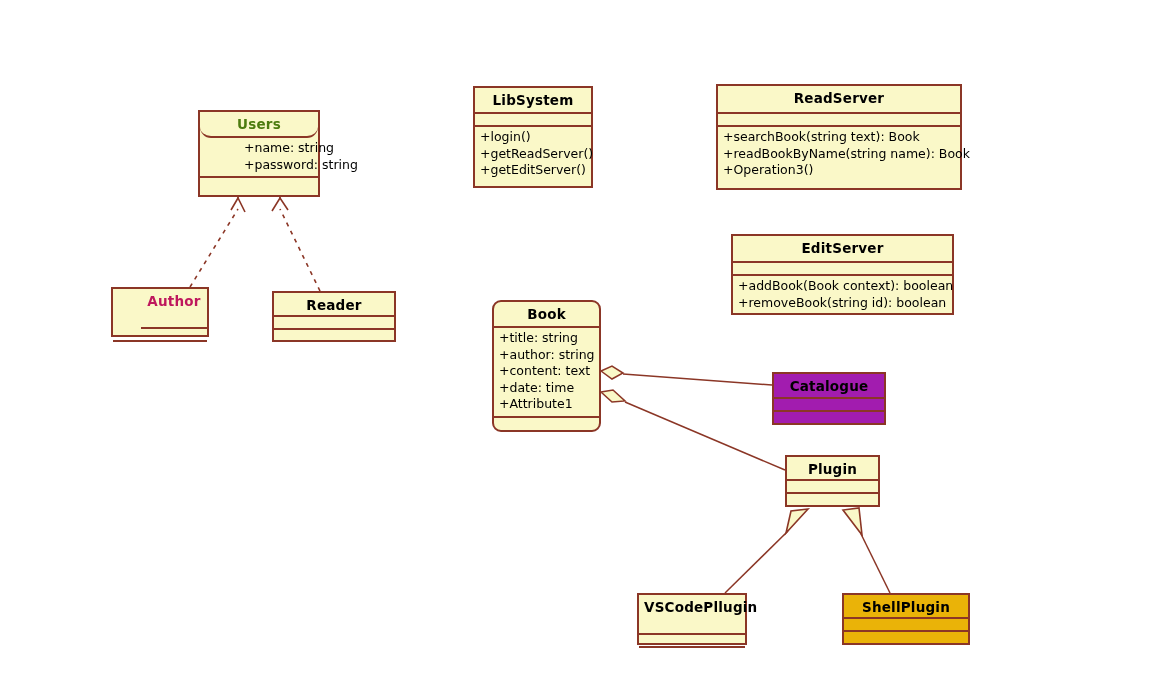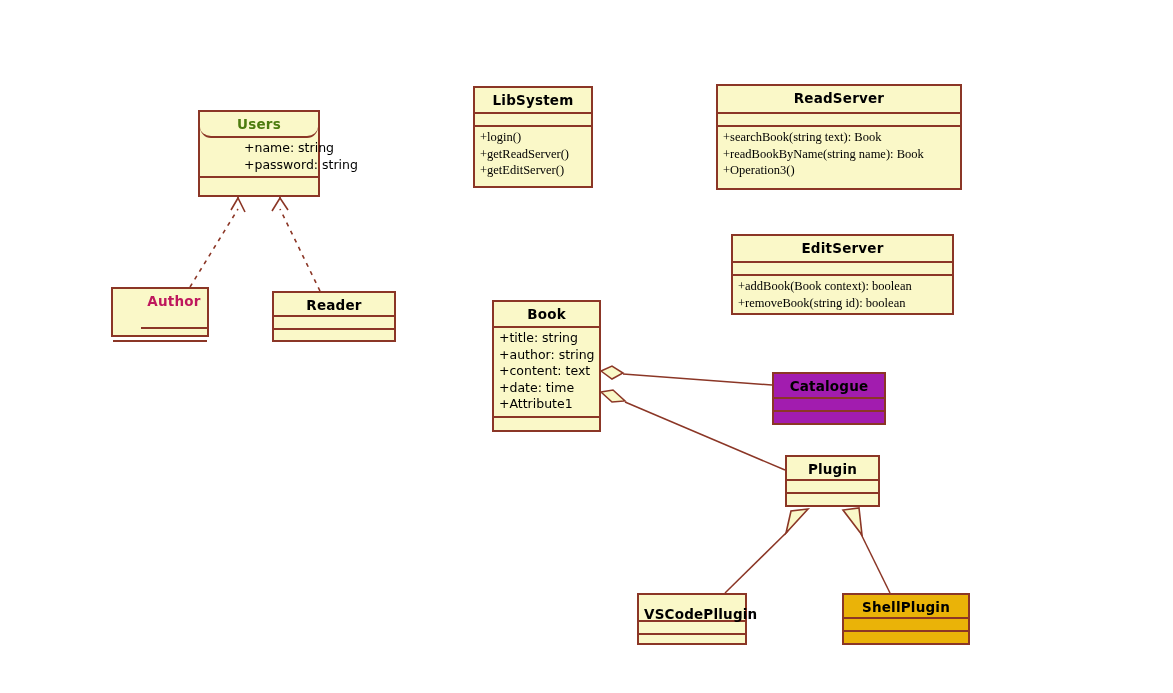--- a/index.html
+++ b/index.html
@@ -33,21 +33,20 @@
     border: 2px solid #8b3626;
     z-index: 5;
   }
   .compartment {
     box-sizing: border-box;
     border-bottom: 2px solid #8b3626;
     padding: 2px 5px 3px 5px;
   }
   .compartment.last {
     border-bottom: none;
-    font-family: Liberation Serif, serif;
   }
   .name-compartment {
     text-align: center;
     font-weight: bold;
     font-size: 13.5px;
     color: #000000;
     letter-spacing: 0.2px;
     padding-top: 4px;
     padding-bottom: 5px;
   }
@@ -150,21 +149,21 @@
 
   <div class="uml-class" id="cls-editserver" style="left: 731px; top: 234px; width: 223px; height: 81px; background: rgb(250, 248, 200); border-color: rgb(139, 54, 38);">
     <div class="compartment name-compartment" style="height: 27px; border-bottom-color: rgb(139, 54, 38); color: rgb(0, 0, 0);">EditServer</div>
     <div class="compartment members empty-slot" style="border-bottom-color: rgb(139, 54, 38); color: rgb(0, 0, 0);"></div>
     <div class="compartment members last" style="border-bottom-color: rgb(139, 54, 38); color: rgb(0, 0, 0);">
       <span class="member-line">+addBook(Book context): boolean</span>
       <span class="member-line">+removeBook(string id): boolean</span>
     </div>
   </div>
 
-  <div class="uml-class" id="cls-book" style="left: 492px; top: 300px; width: 109px; height: 132px; background: rgb(250, 248, 200); border-color: rgb(139, 54, 38);">
+  <div class="uml-class" id="cls-book" style="left: 492px; top: 300px; width: 109px; height: 132px; background: rgb(250, 248, 200); border-color: rgb(139, 54, 38); border-radius: 9px;">
     <div class="compartment name-compartment" style="height: 26px; border-bottom-color: rgb(139, 54, 38); color: rgb(0, 0, 0);">Book</div>
     <div class="compartment members" style="border-bottom-color: rgb(139, 54, 38); color: rgb(0, 0, 0);">
       <span class="member-line">+title: string</span>
       <span class="member-line">+author: string</span>
       <span class="member-line">+content: text</span>
       <span class="member-line">+date: time</span>
       <span class="member-line">+Attribute1</span>
     </div>
     <div class="compartment members empty-slot last" style="border-bottom-color: rgb(139, 54, 38); color: rgb(0, 0, 0);"></div>
   </div>
@@ -175,21 +174,21 @@
     <div class="compartment members empty-slot last" style="border-bottom-color: rgb(139, 54, 38); color: rgb(0, 0, 0);"></div>
   </div>
 
   <div class="uml-class" id="cls-plugin" style="left: 785px; top: 455px; width: 95px; height: 52px; background: rgb(250, 248, 200); border-color: rgb(139, 54, 38);">
     <div class="compartment name-compartment" style="height: 24px; border-bottom-color: rgb(139, 54, 38); color: rgb(0, 0, 0);">Plugin</div>
     <div class="compartment members empty-slot" style="border-bottom-color: rgb(139, 54, 38); color: rgb(0, 0, 0);"></div>
     <div class="compartment members empty-slot last" style="border-bottom-color: rgb(139, 54, 38); color: rgb(0, 0, 0);"></div>
   </div>
 
   <div class="uml-class" id="cls-vscodepllugin" style="left: 637px; top: 593px; width: 110px; height: 52px; background: rgb(250, 248, 200); border-color: rgb(139, 54, 38);">
-    <div class="compartment name-compartment" style="height: 20px; border-bottom-color: rgb(139, 54, 38); color: rgb(0, 0, 0); margin-top: 7px;">VSCodePllugin</div>
+    <div class="compartment name-compartment" style="height: 40px; border-bottom-color: rgb(139, 54, 38); color: rgb(0, 0, 0);">VSCodePllugin</div>
     <div class="compartment members empty-slot" style="border-bottom-color: rgb(139, 54, 38); color: rgb(0, 0, 0);"></div>
     <div class="compartment members empty-slot last" style="border-bottom-color: rgb(139, 54, 38); color: rgb(0, 0, 0);"></div>
   </div>
 
   <div class="uml-class" id="cls-shellplugin" style="left: 842px; top: 593px; width: 128px; height: 52px; background: #eab308; border-color: rgb(139, 54, 38);">
     <div class="compartment name-compartment" style="height: 24px; border-bottom-color: rgb(139, 54, 38); color: rgb(0, 0, 0);">ShellPlugin</div>
     <div class="compartment members empty-slot" style="border-bottom-color: rgb(139, 54, 38); color: rgb(0, 0, 0);"></div>
     <div class="compartment members empty-slot last" style="border-bottom-color: rgb(139, 54, 38); color: rgb(0, 0, 0);"></div>
   </div>
 

